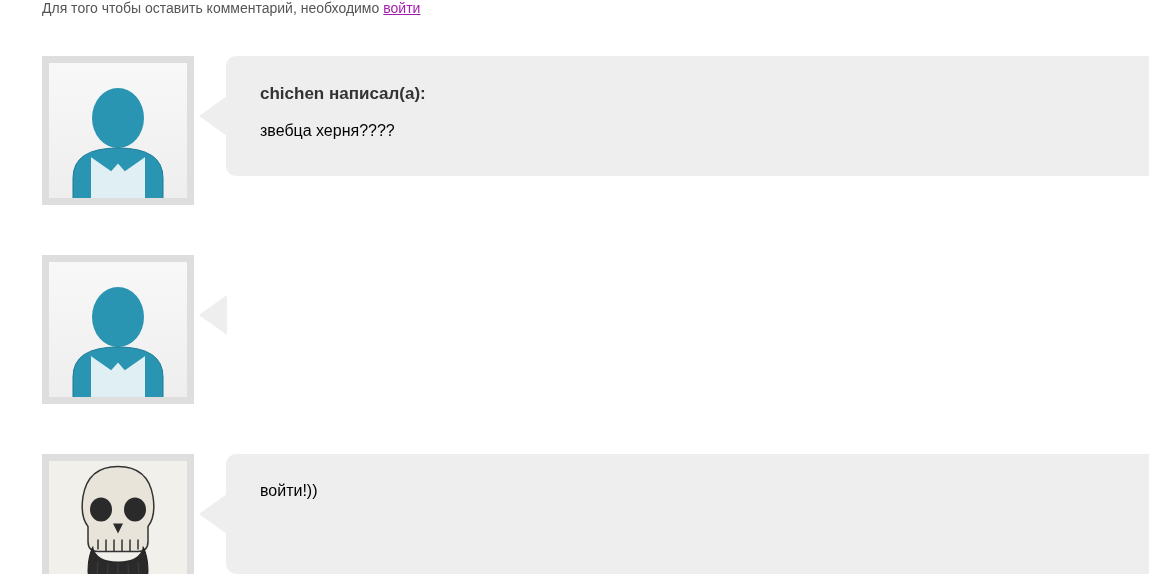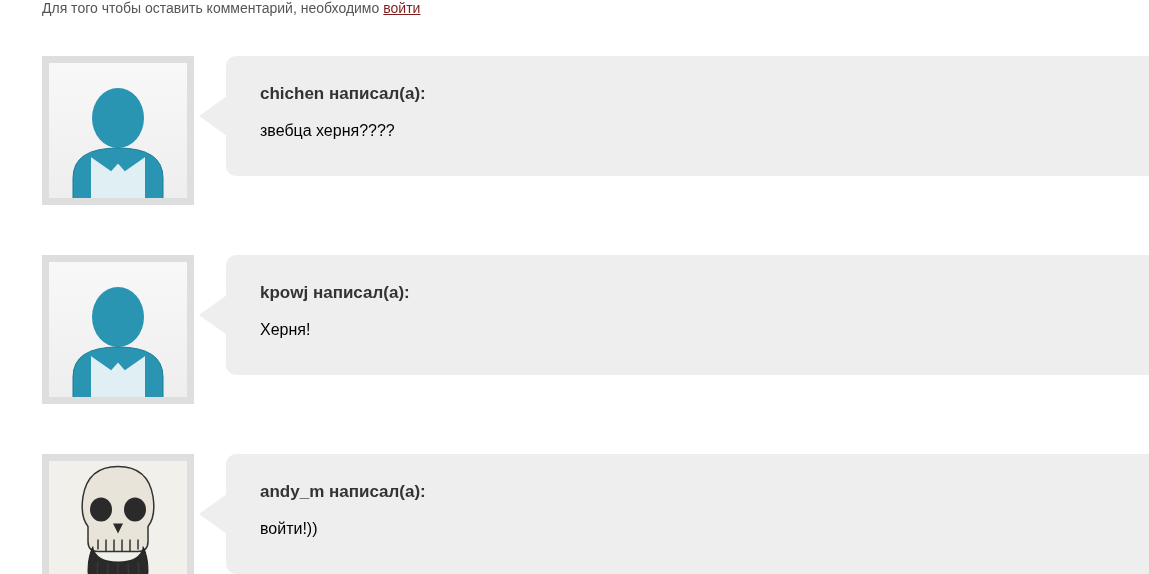--- a/index.html
+++ b/index.html
@@ -11,21 +11,21 @@
     }
     .top-hint {
       font-size: 14px;
       color: #555;
       padding: 0 0 15px 42px;
       display: flex;
       gap: 4px;
       align-items: flex-start;
     }
     .top-hint a {
-      color: #7f1d1d;
+      color: #a21caf;
       text-decoration: underline;
     }
     .comment-row {
       display: flex;
       align-items: flex-start;
       padding: 25px 0 25px 42px;
     }
     .avatar-box {
       width: 152px;
       height: 149px;
@@ -127,27 +127,20 @@
       <svg width="110" height="120" viewBox="0 0 110 120">
         <ellipse cx="55" cy="40" rx="26" ry="30" fill="#2a95b3"></ellipse>
         <path d="M 10 120 L 10 100 Q 10 70 55 70 Q 100 70 100 100 L 100 120 Z" fill="#2a95b3"></path>
         <path d="M 28 78 L 48 92 L 55 84 L 62 92 L 82 78 L 82 120 L 28 120 Z" fill="#ffffff" opacity="0.85"></path>
         <path d="M 28 78 L 48 92 L 55 84 L 62 92 L 82 78" fill="none" stroke="#2a95b3" stroke-width="2"></path>
         <path d="M 10 120 L 10 100 Q 10 70 55 70 Q 100 70 100 100 L 100 120" fill="none" stroke="#1a7a95" stroke-width="1"></path>
       </svg>
     </div>
   </div>
   <div class="speech-tail"></div>
-  <div class="bubble">
-    <div class="bubble-header">
-      <span>kpowj</span>
-      <span>написал(а):</span>
-    </div>
-    <div class="bubble-text">Херня!</div>
-  </div>
 </div>
 
 <div class="comment-row">
   <div class="avatar-box">
     <div class="avatar-inner avatar-skull">
       <svg width="120" height="135" viewBox="0 0 120 135">
         <path d="M 60 5 Q 30 5 25 35 Q 22 55 30 65 L 30 80 Q 30 90 40 90 L 80 90 Q 90 90 90 80 L 90 65 Q 98 55 95 35 Q 90 5 60 5 Z" fill="#e8e4da" stroke="#333" stroke-width="1.5"></path>
         <ellipse cx="43" cy="48" rx="11" ry="12" fill="#2a2a2a"></ellipse>
         <ellipse cx="77" cy="48" rx="11" ry="12" fill="#2a2a2a"></ellipse>
         <path d="M 55 62 L 60 72 L 65 62 Z" fill="#2a2a2a"></path>
@@ -162,19 +155,15 @@
         <line x1="40" y1="100" x2="38" y2="125" stroke="#444" stroke-width="0.8"></line>
         <line x1="50" y1="102" x2="49" y2="130" stroke="#444" stroke-width="0.8"></line>
         <line x1="60" y1="102" x2="60" y2="132" stroke="#444" stroke-width="0.8"></line>
         <line x1="70" y1="102" x2="71" y2="130" stroke="#444" stroke-width="0.8"></line>
         <line x1="80" y1="100" x2="82" y2="125" stroke="#444" stroke-width="0.8"></line>
       </svg>
     </div>
   </div>
   <div class="speech-tail"></div>
   <div class="bubble">
-    <div class="bubble-header">
-      <span>andy_m</span>
-      <span>написал(а):</span>
-    </div>
     <div class="bubble-text">войти!))</div>
   </div>
 </div>
 
 </body></html>

